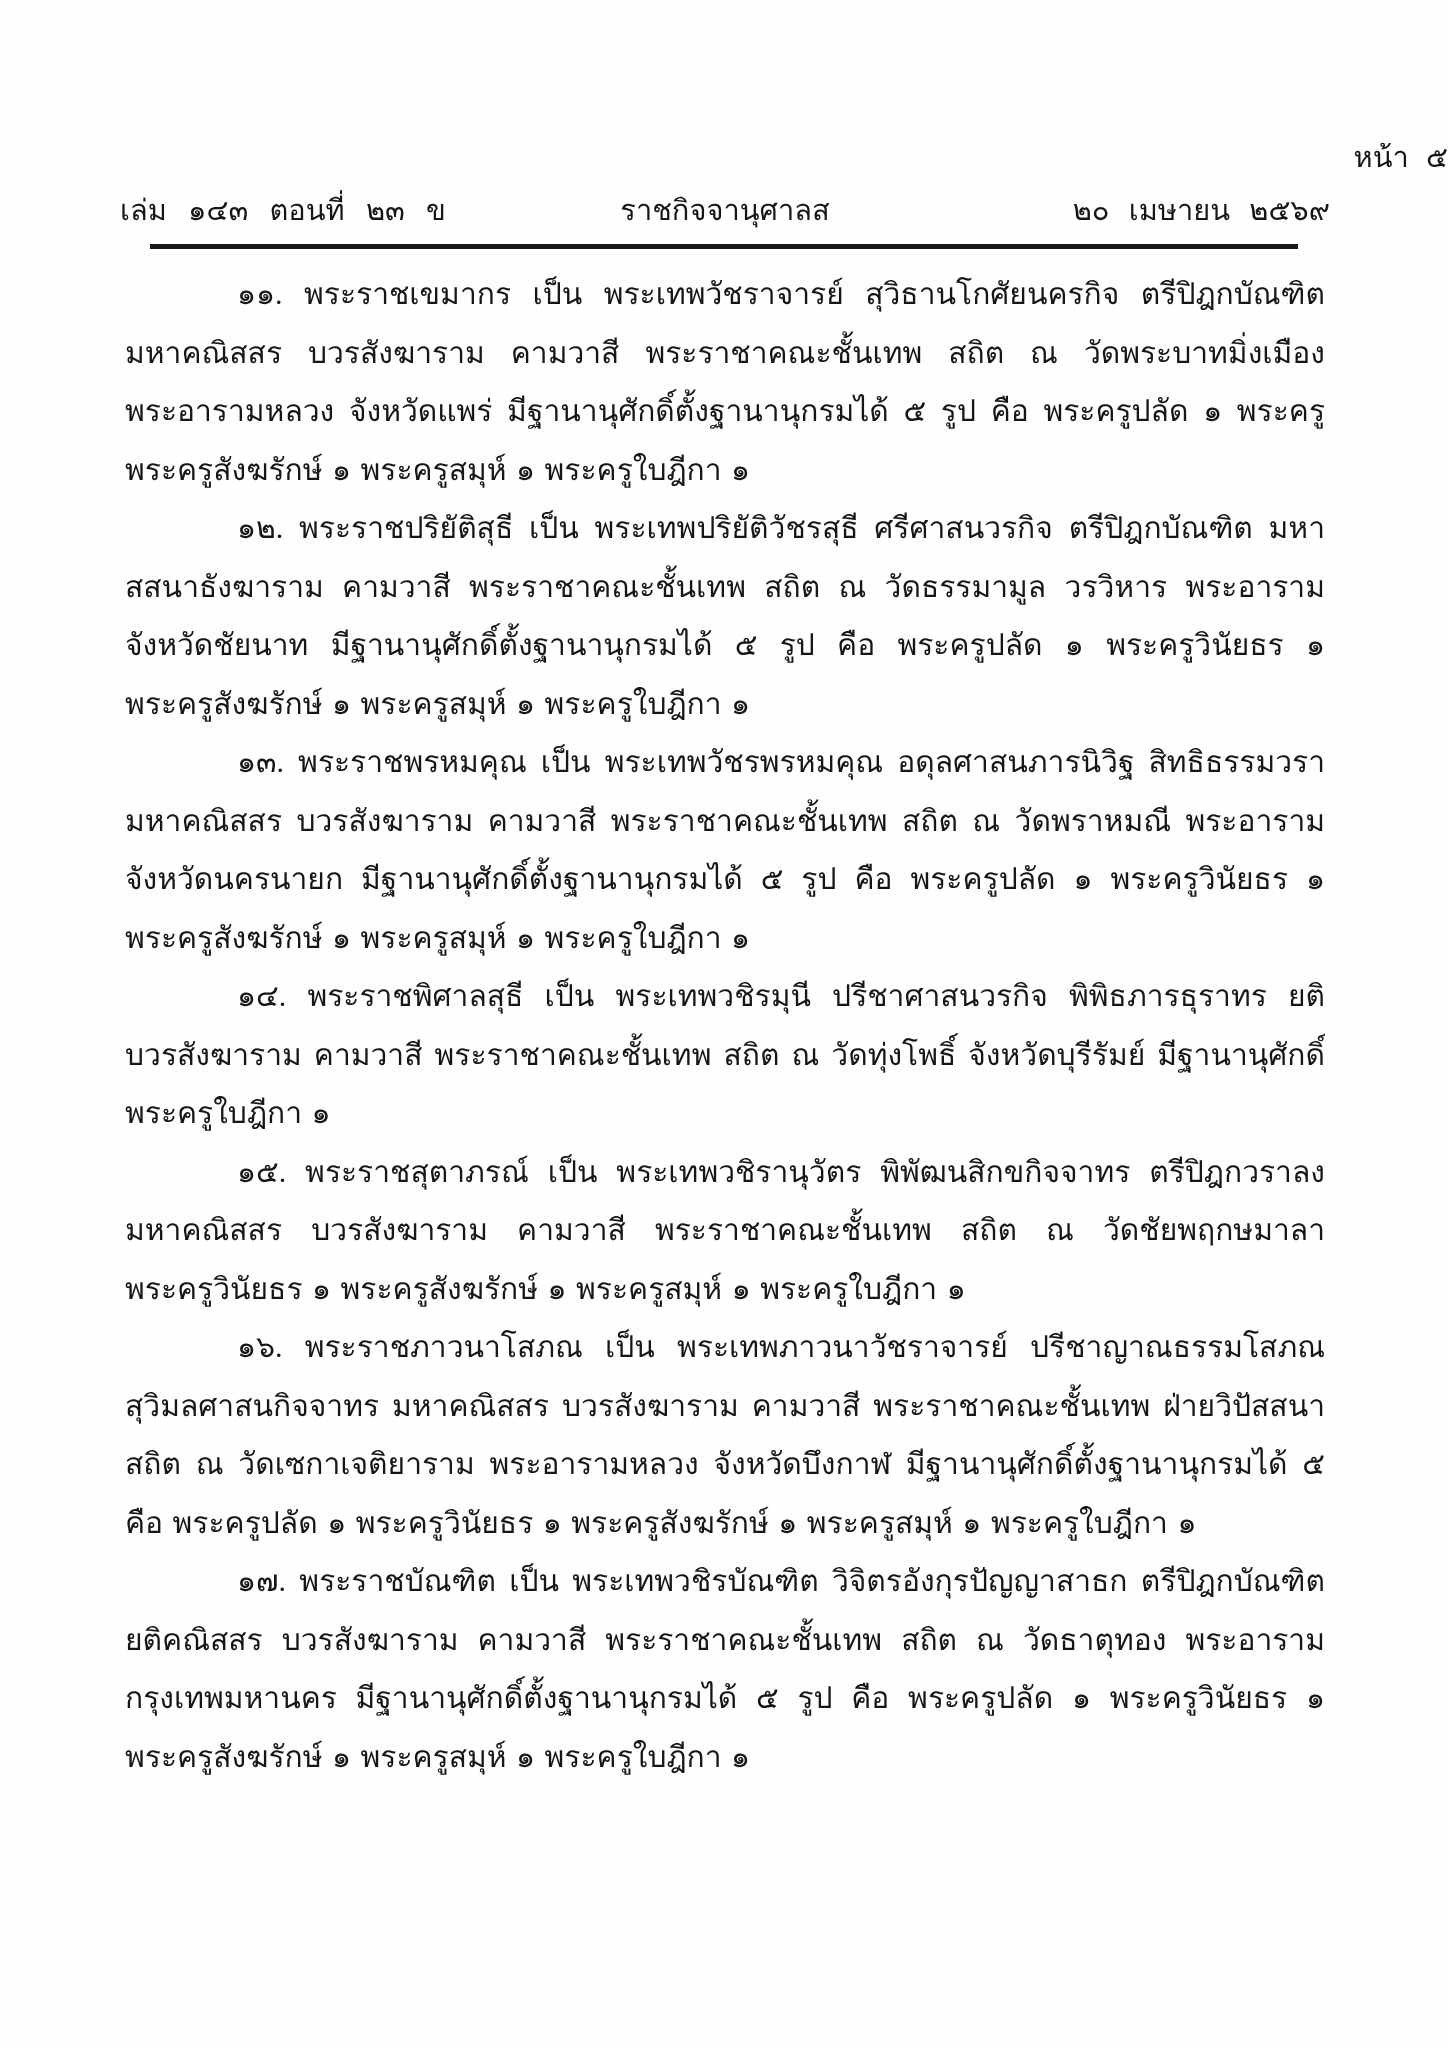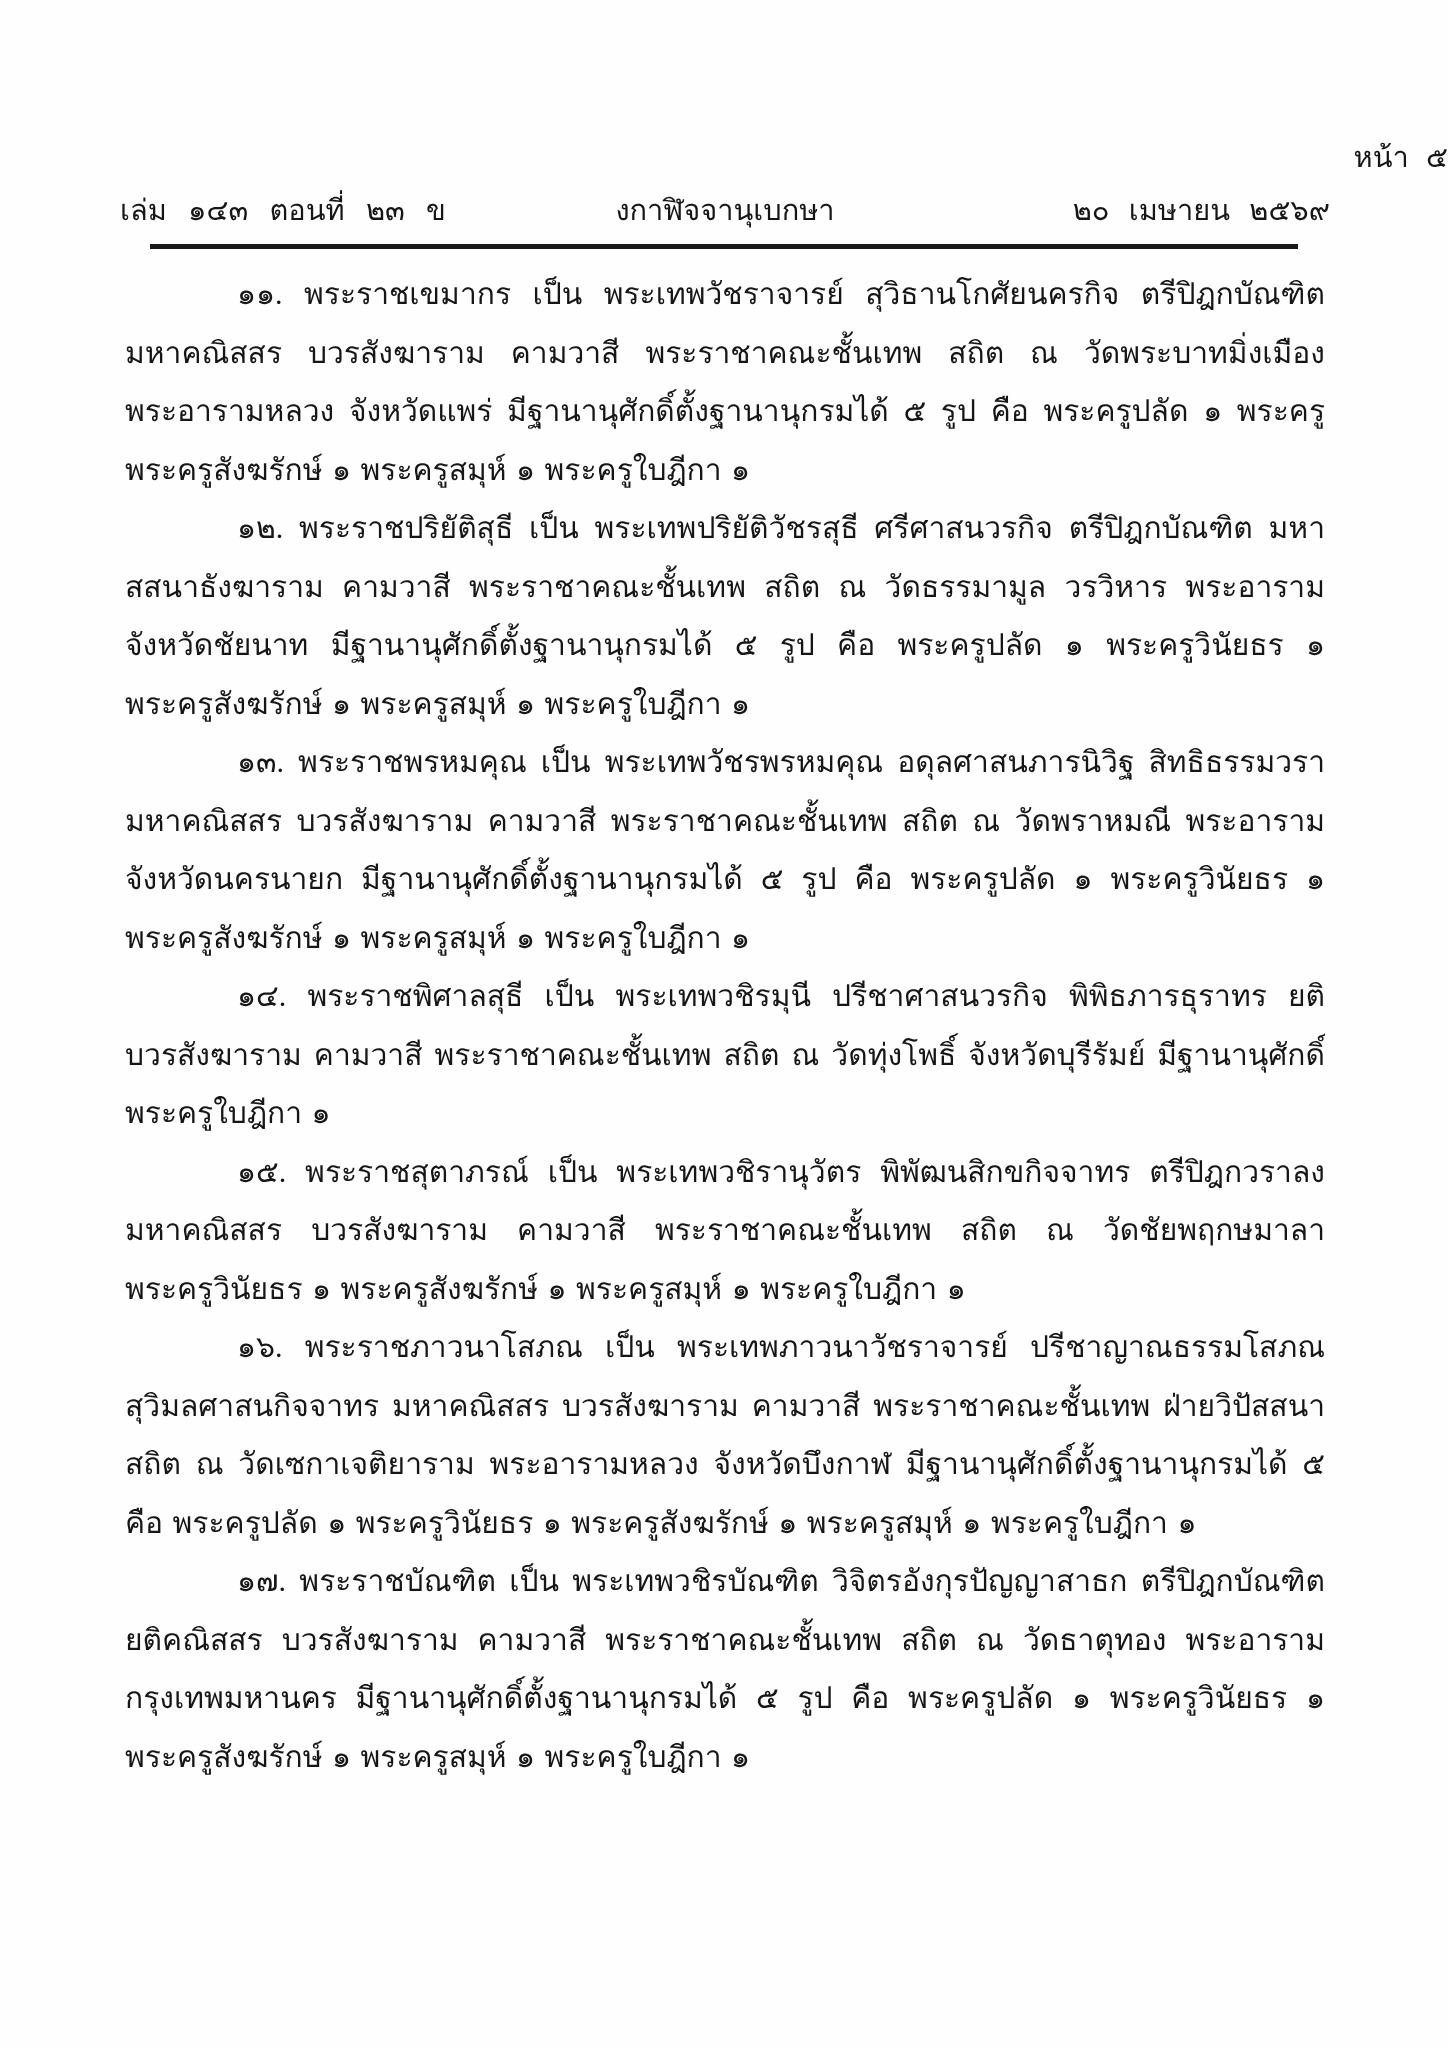--- a/index.html
+++ b/index.html
@@ -57,21 +57,21 @@
   .line.last  { text-align: center; text-align-last: left; font-family: Liberation Serif, serif; }
 </style>
 </head>
 <body>
 
 <div class="page">
   <div class="page-label">หน้า ๕</div>
 
   <div class="header-row">
     <span class="header-left">เล่ม ๑๔๓ ตอนที่ ๒๓ ข</span>
-    <span class="header-center">งกาฬิจจานุเบกษา</span>
+    <span class="header-center">ราชกิจจานุศาลส</span>
     <span class="header-right">๒๐ เมษายน ๒๕๖๙</span>
   </div>
 
   <div class="header-rule"></div>
 
   <div class="document-body">
       <div class="paragraph">
         <div class="line first">๑๑. พระราชเขมากร เป็น พระเทพวัชราจารย์ สุวิธานโกศัยนครกิจ ตรีปิฎกบัณฑิต</div>
         <div class="line">มหาคณิสสร บวรสังฆาราม คามวาสี พระราชาคณะชั้นเทพ สถิต ณ วัดพระบาทมิ่งเมือง วรวิหาร</div>
         <div class="line">พระอารามหลวง จังหวัดแพร่ มีฐานานุศักดิ์ตั้งฐานานุกรมได้ ๕ รูป คือ พระครูปลัด ๑ พระครูวินัยธร ๑</div>

